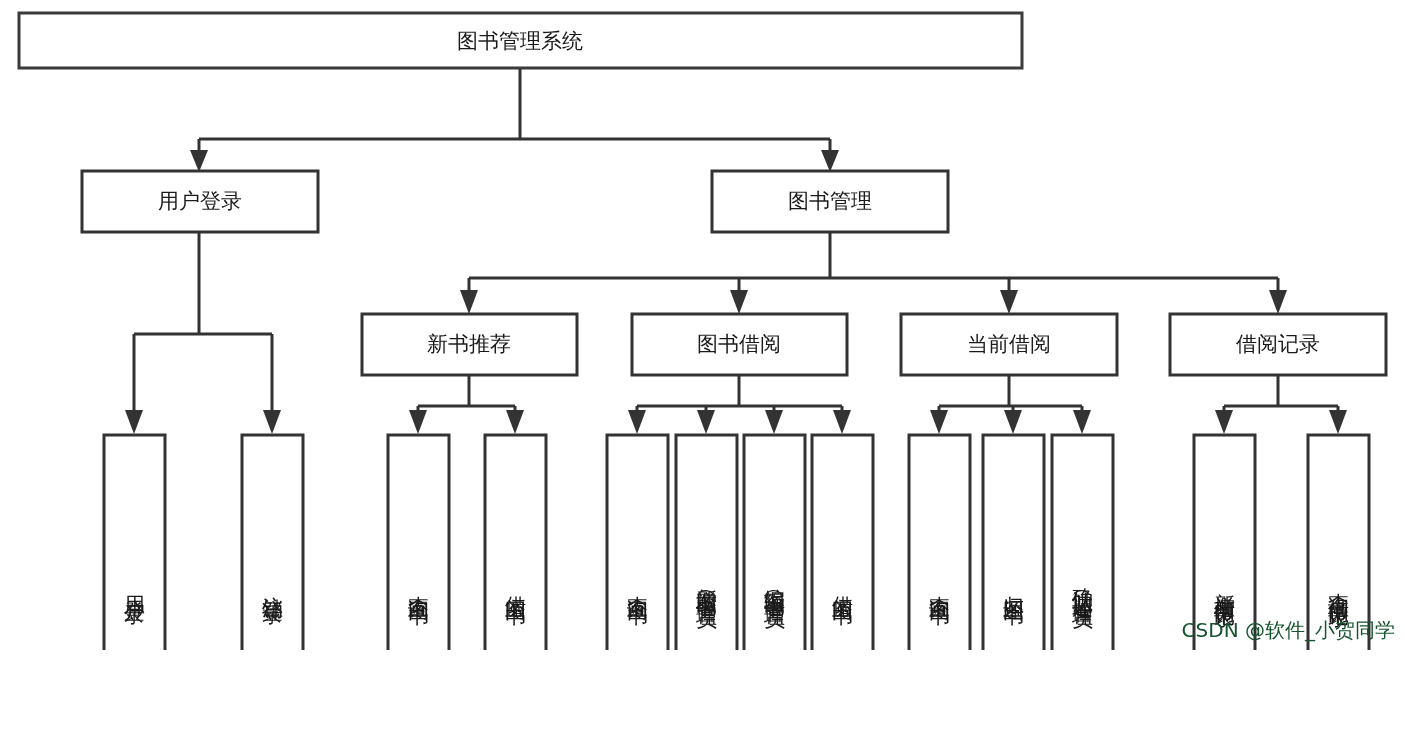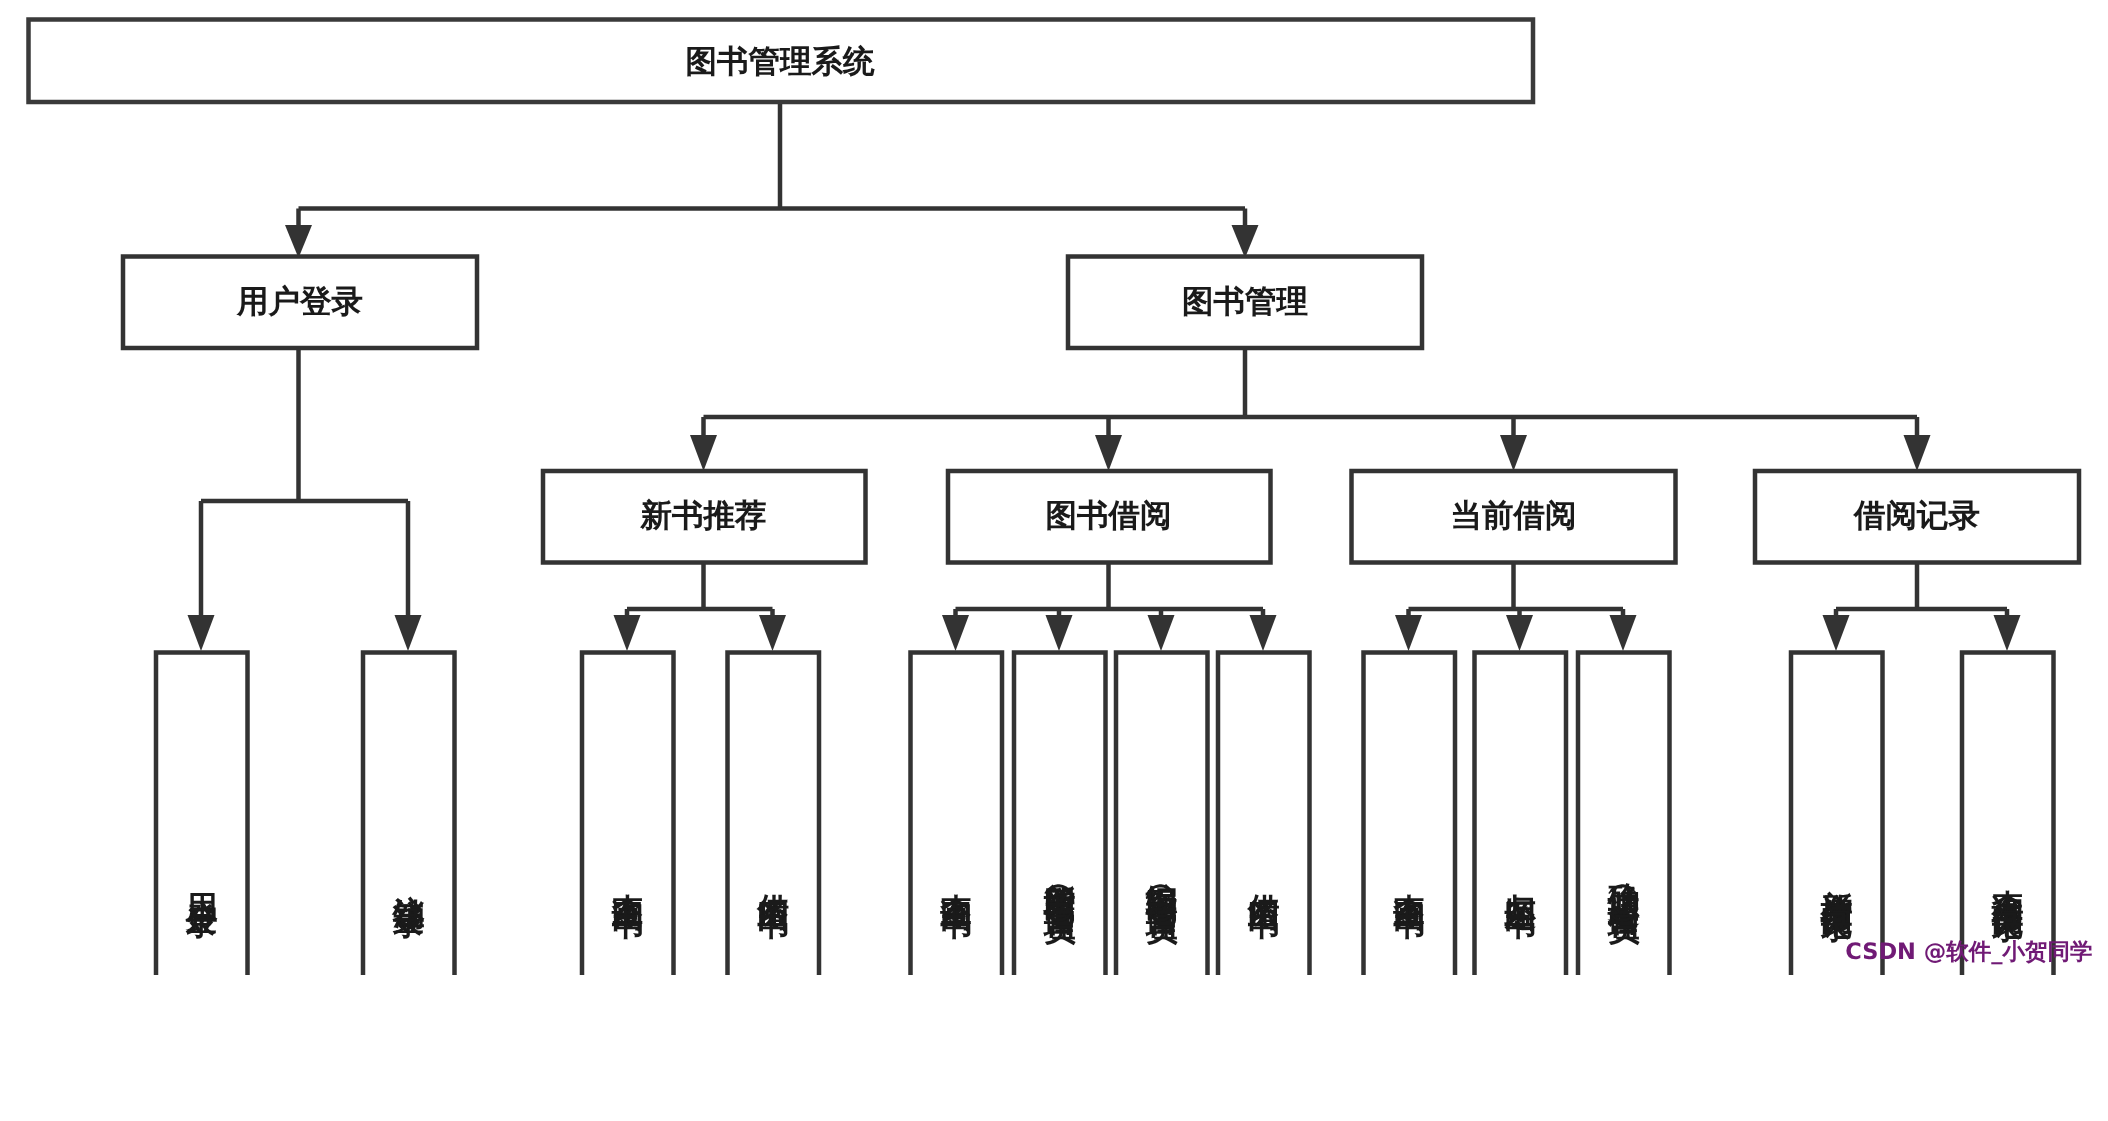--- a/index.html
+++ b/index.html
@@ -9,21 +9,20 @@
   }
   body {
     font-family: "DejaVu Sans", "Liberation Sans", sans-serif;
   }
   #diagram-root {
     position: relative;
     width: 1405px;
     height: 650px;
     background: #ffffff;
     overflow: hidden;
-    font-weight: bold;
   }
   svg.diagram {
     position: absolute;
     left: 0;
     top: 0;
     width: 1405px;
     height: 747px;
   }
   .node-box {
     fill: #ffffff;
@@ -66,22 +65,22 @@
     justify-content: center;
     text-align: center;
     white-space: nowrap;
     pointer-events: none;
   }
   .watermark {
     position: absolute;
     right: 10px;
     bottom: 6px;
     font-family: "DejaVu Sans", "Liberation Sans", sans-serif;
-    font-size: 15px;
-    color: #701a75;
+    font-size: 20px;
+    color: #14532d;
     white-space: nowrap;
   }
 </style>
 </head>
 <body>
 
 <div id="diagram-root">
 
   <svg class="diagram" viewBox="0 0 1405 747" xmlns="http://www.w3.org/2000/svg">
 

